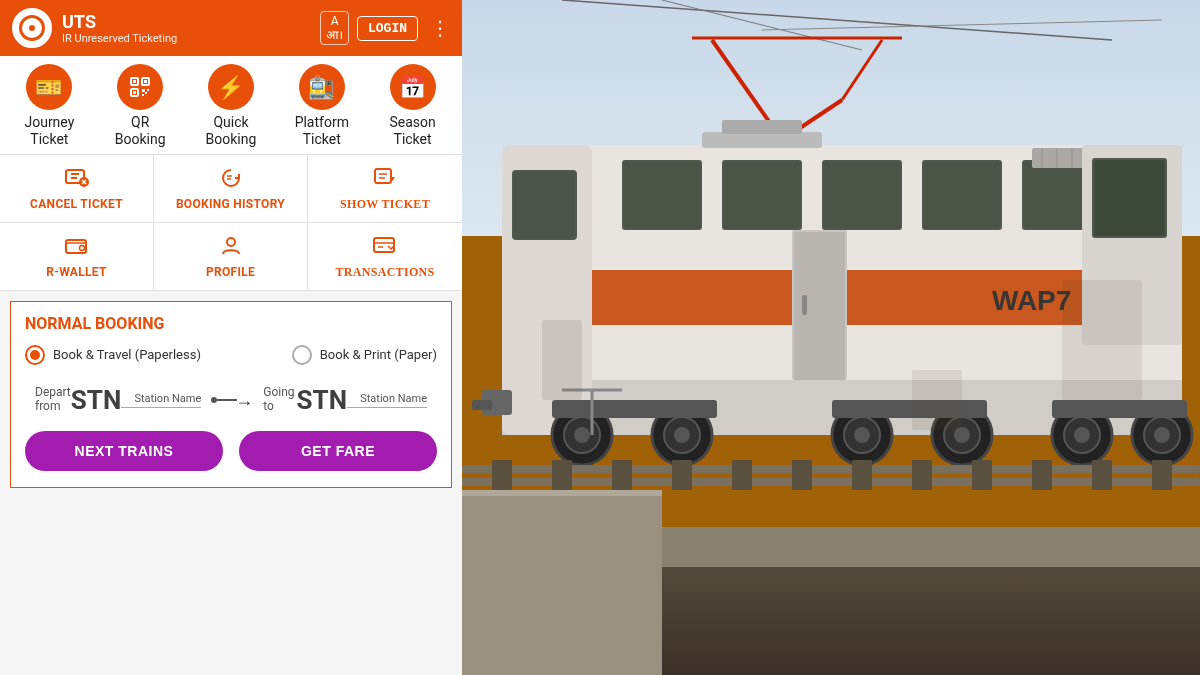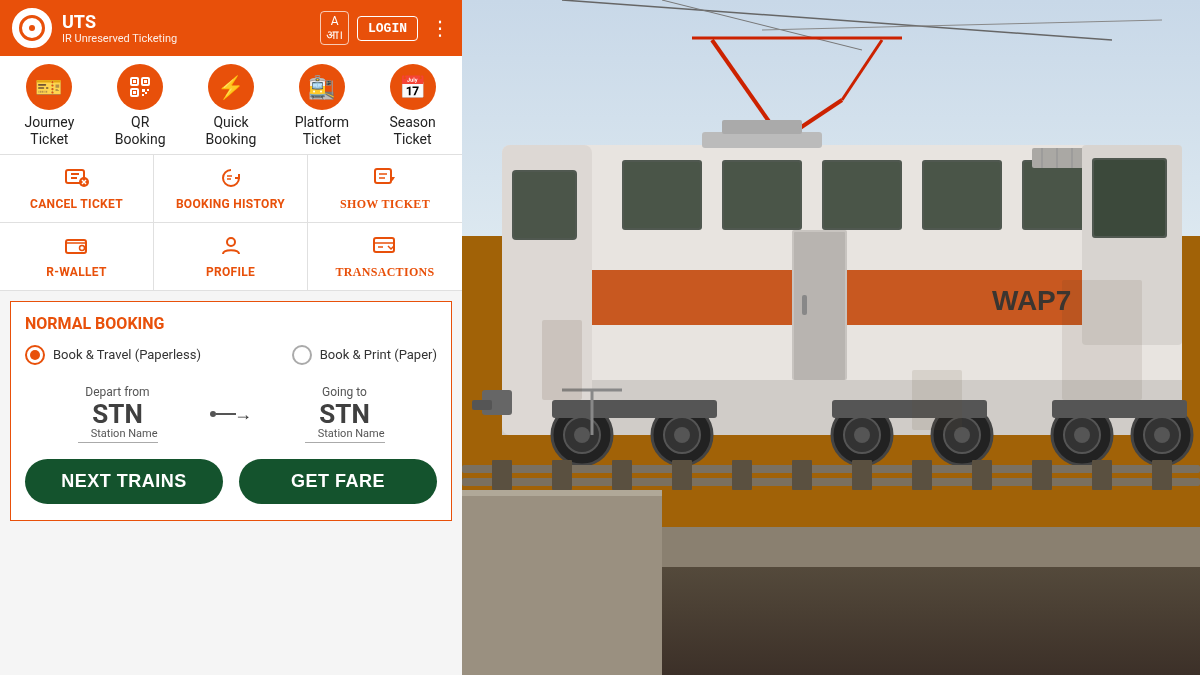--- a/index.html
+++ b/index.html
@@ -215,21 +215,21 @@
     
     .station-row {
       display: flex;
       align-items: center;
       justify-content: space-between;
       margin-bottom: 16px;
       padding: 0 10px;
     }
     .station-field {
       display: flex;
-      flex-direction: column;
+      flex-direction: row;
       align-items: center;
       flex: 1;
     }
     .station-label-small {
       font-size: 12px;
       color: #555;
       margin-bottom: 2px;
     }
     .station-code {
       font-size: 26px;
@@ -271,26 +271,26 @@
     }
 
     
     .bottom-buttons {
       display: flex;
       gap: 16px;
       margin-top: 4px;
     }
     .btn-orange {
       flex: 1;
-      background: #14532d;
+      background: #a21caf;
       color: #fff;
       border: none;
       border-radius: 25px;
       padding: 12px;
-      font-size: 18px;
+      font-size: 14px;
       font-weight: bold;
       cursor: pointer;
       letter-spacing: 0.5px;
     }
 
     
     .right-panel {
       flex: 1;
       height: 675px;
       position: relative;

